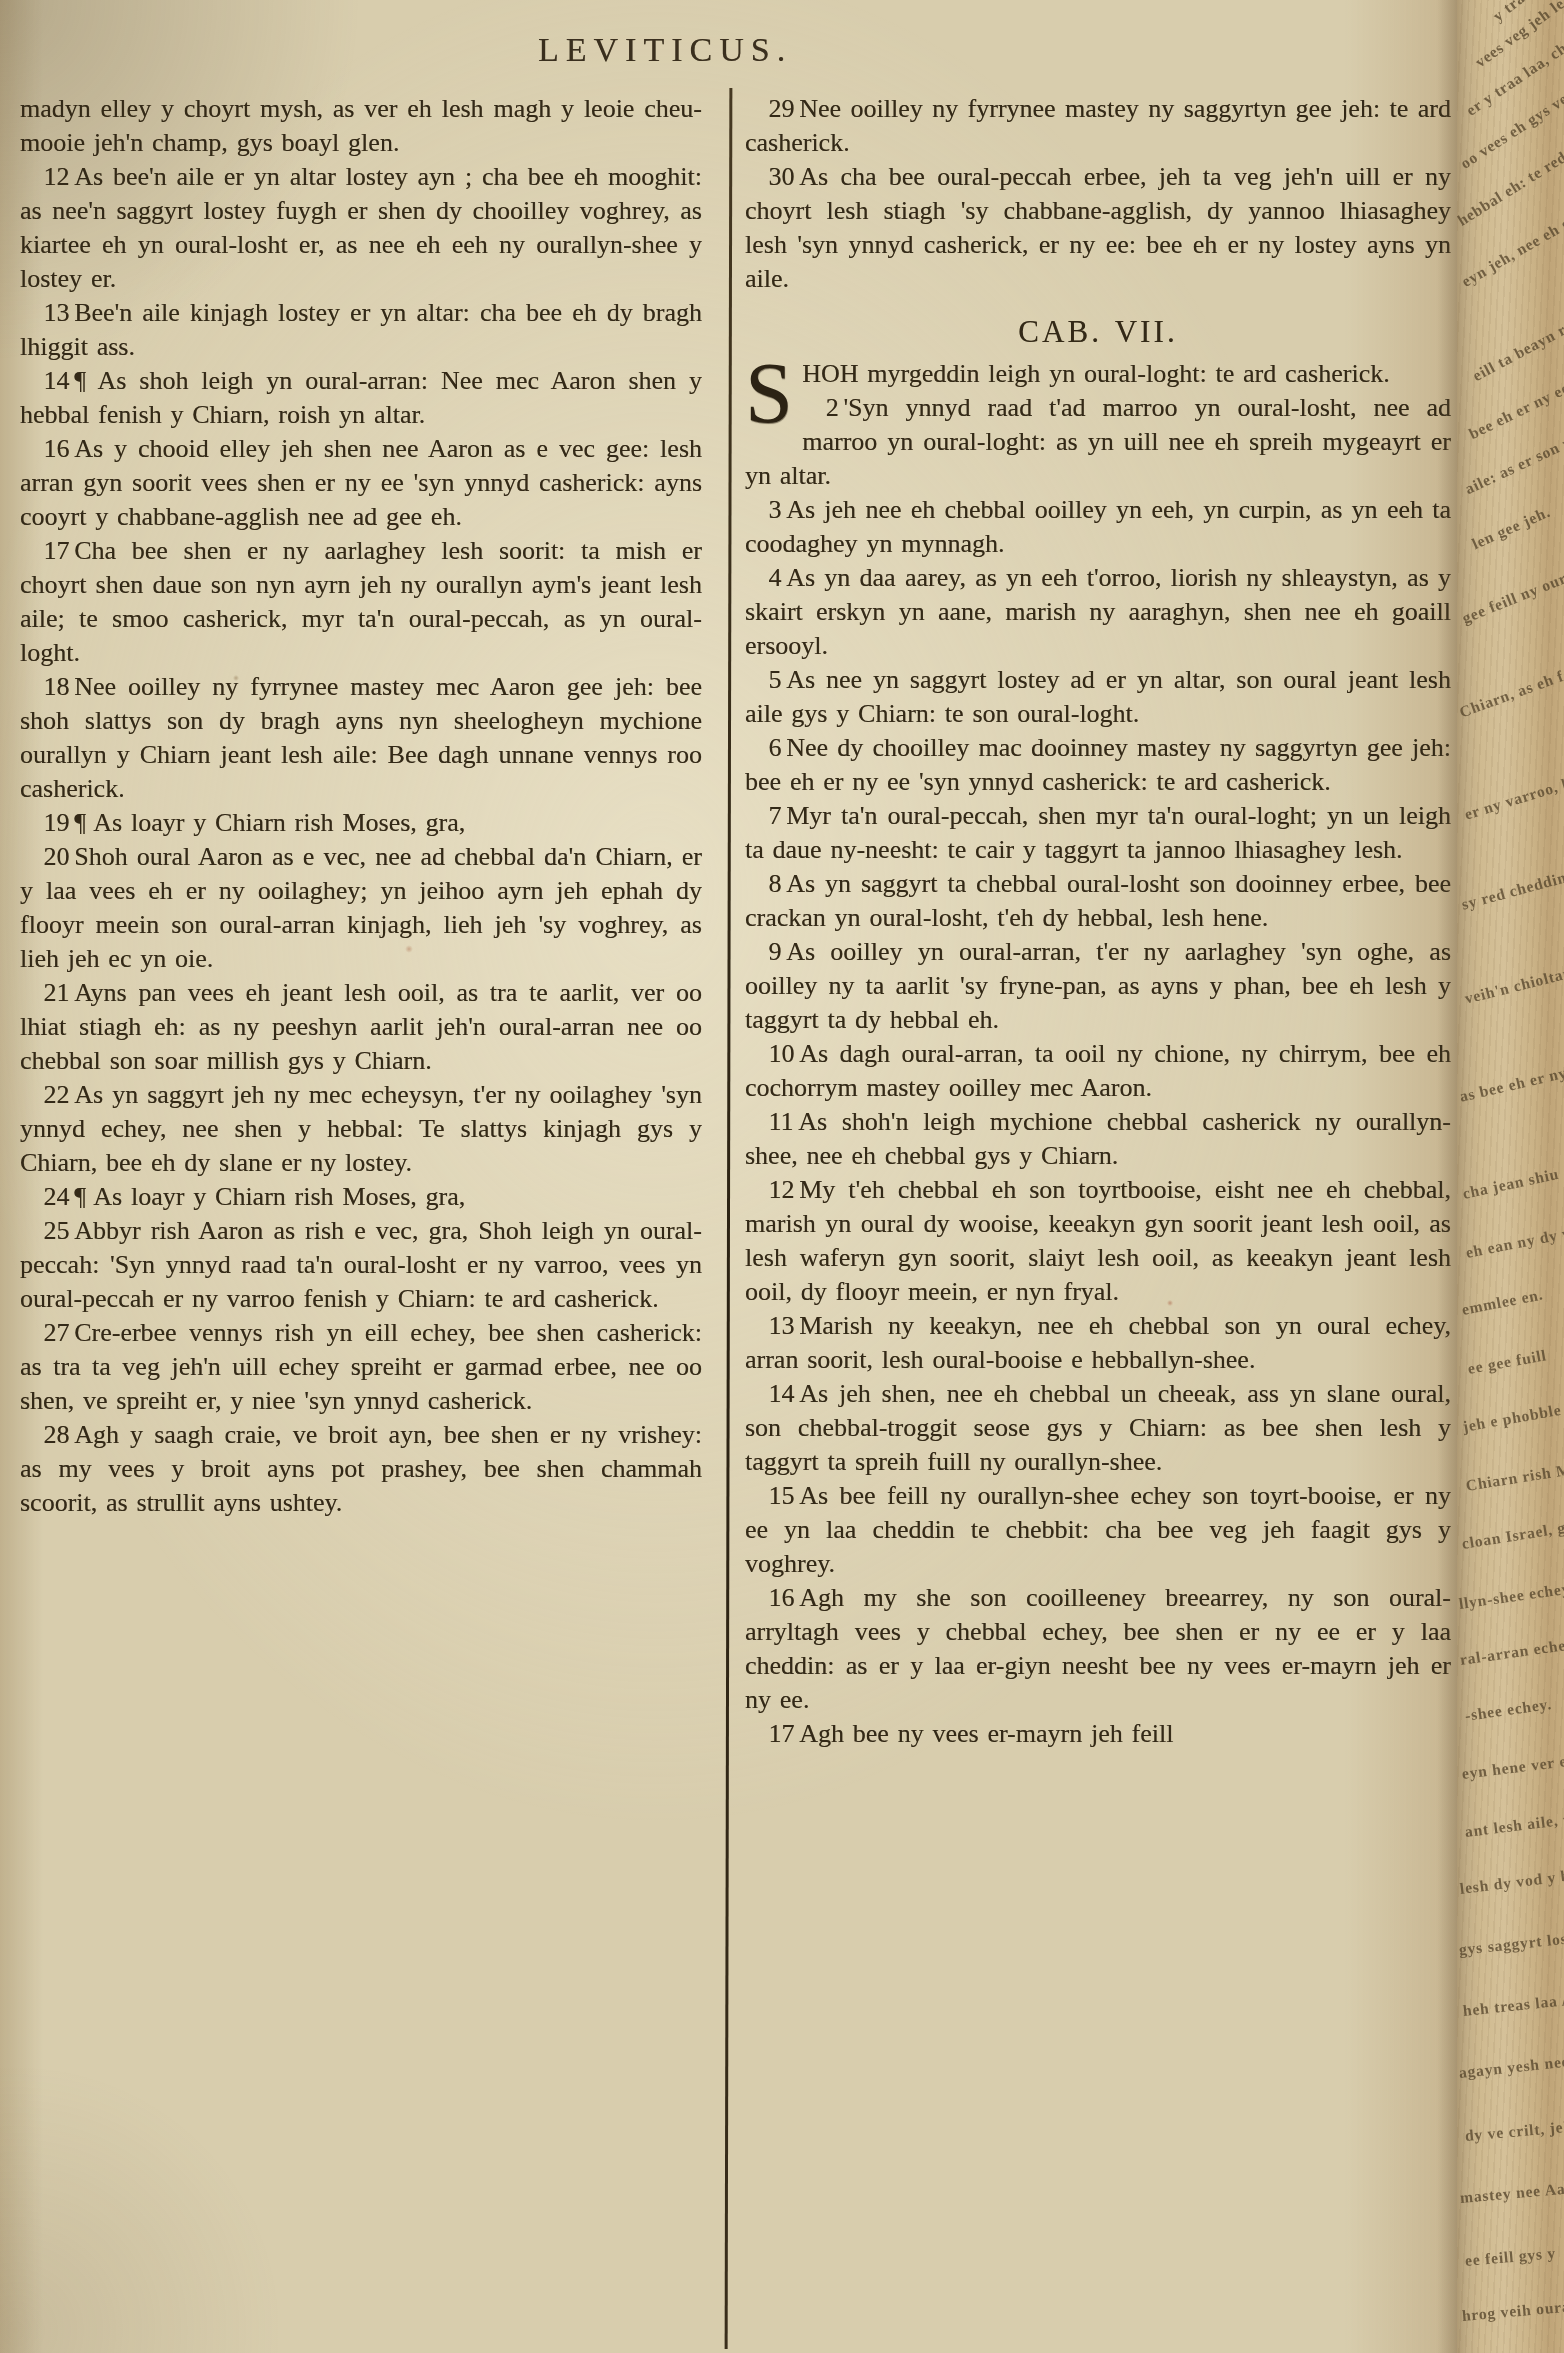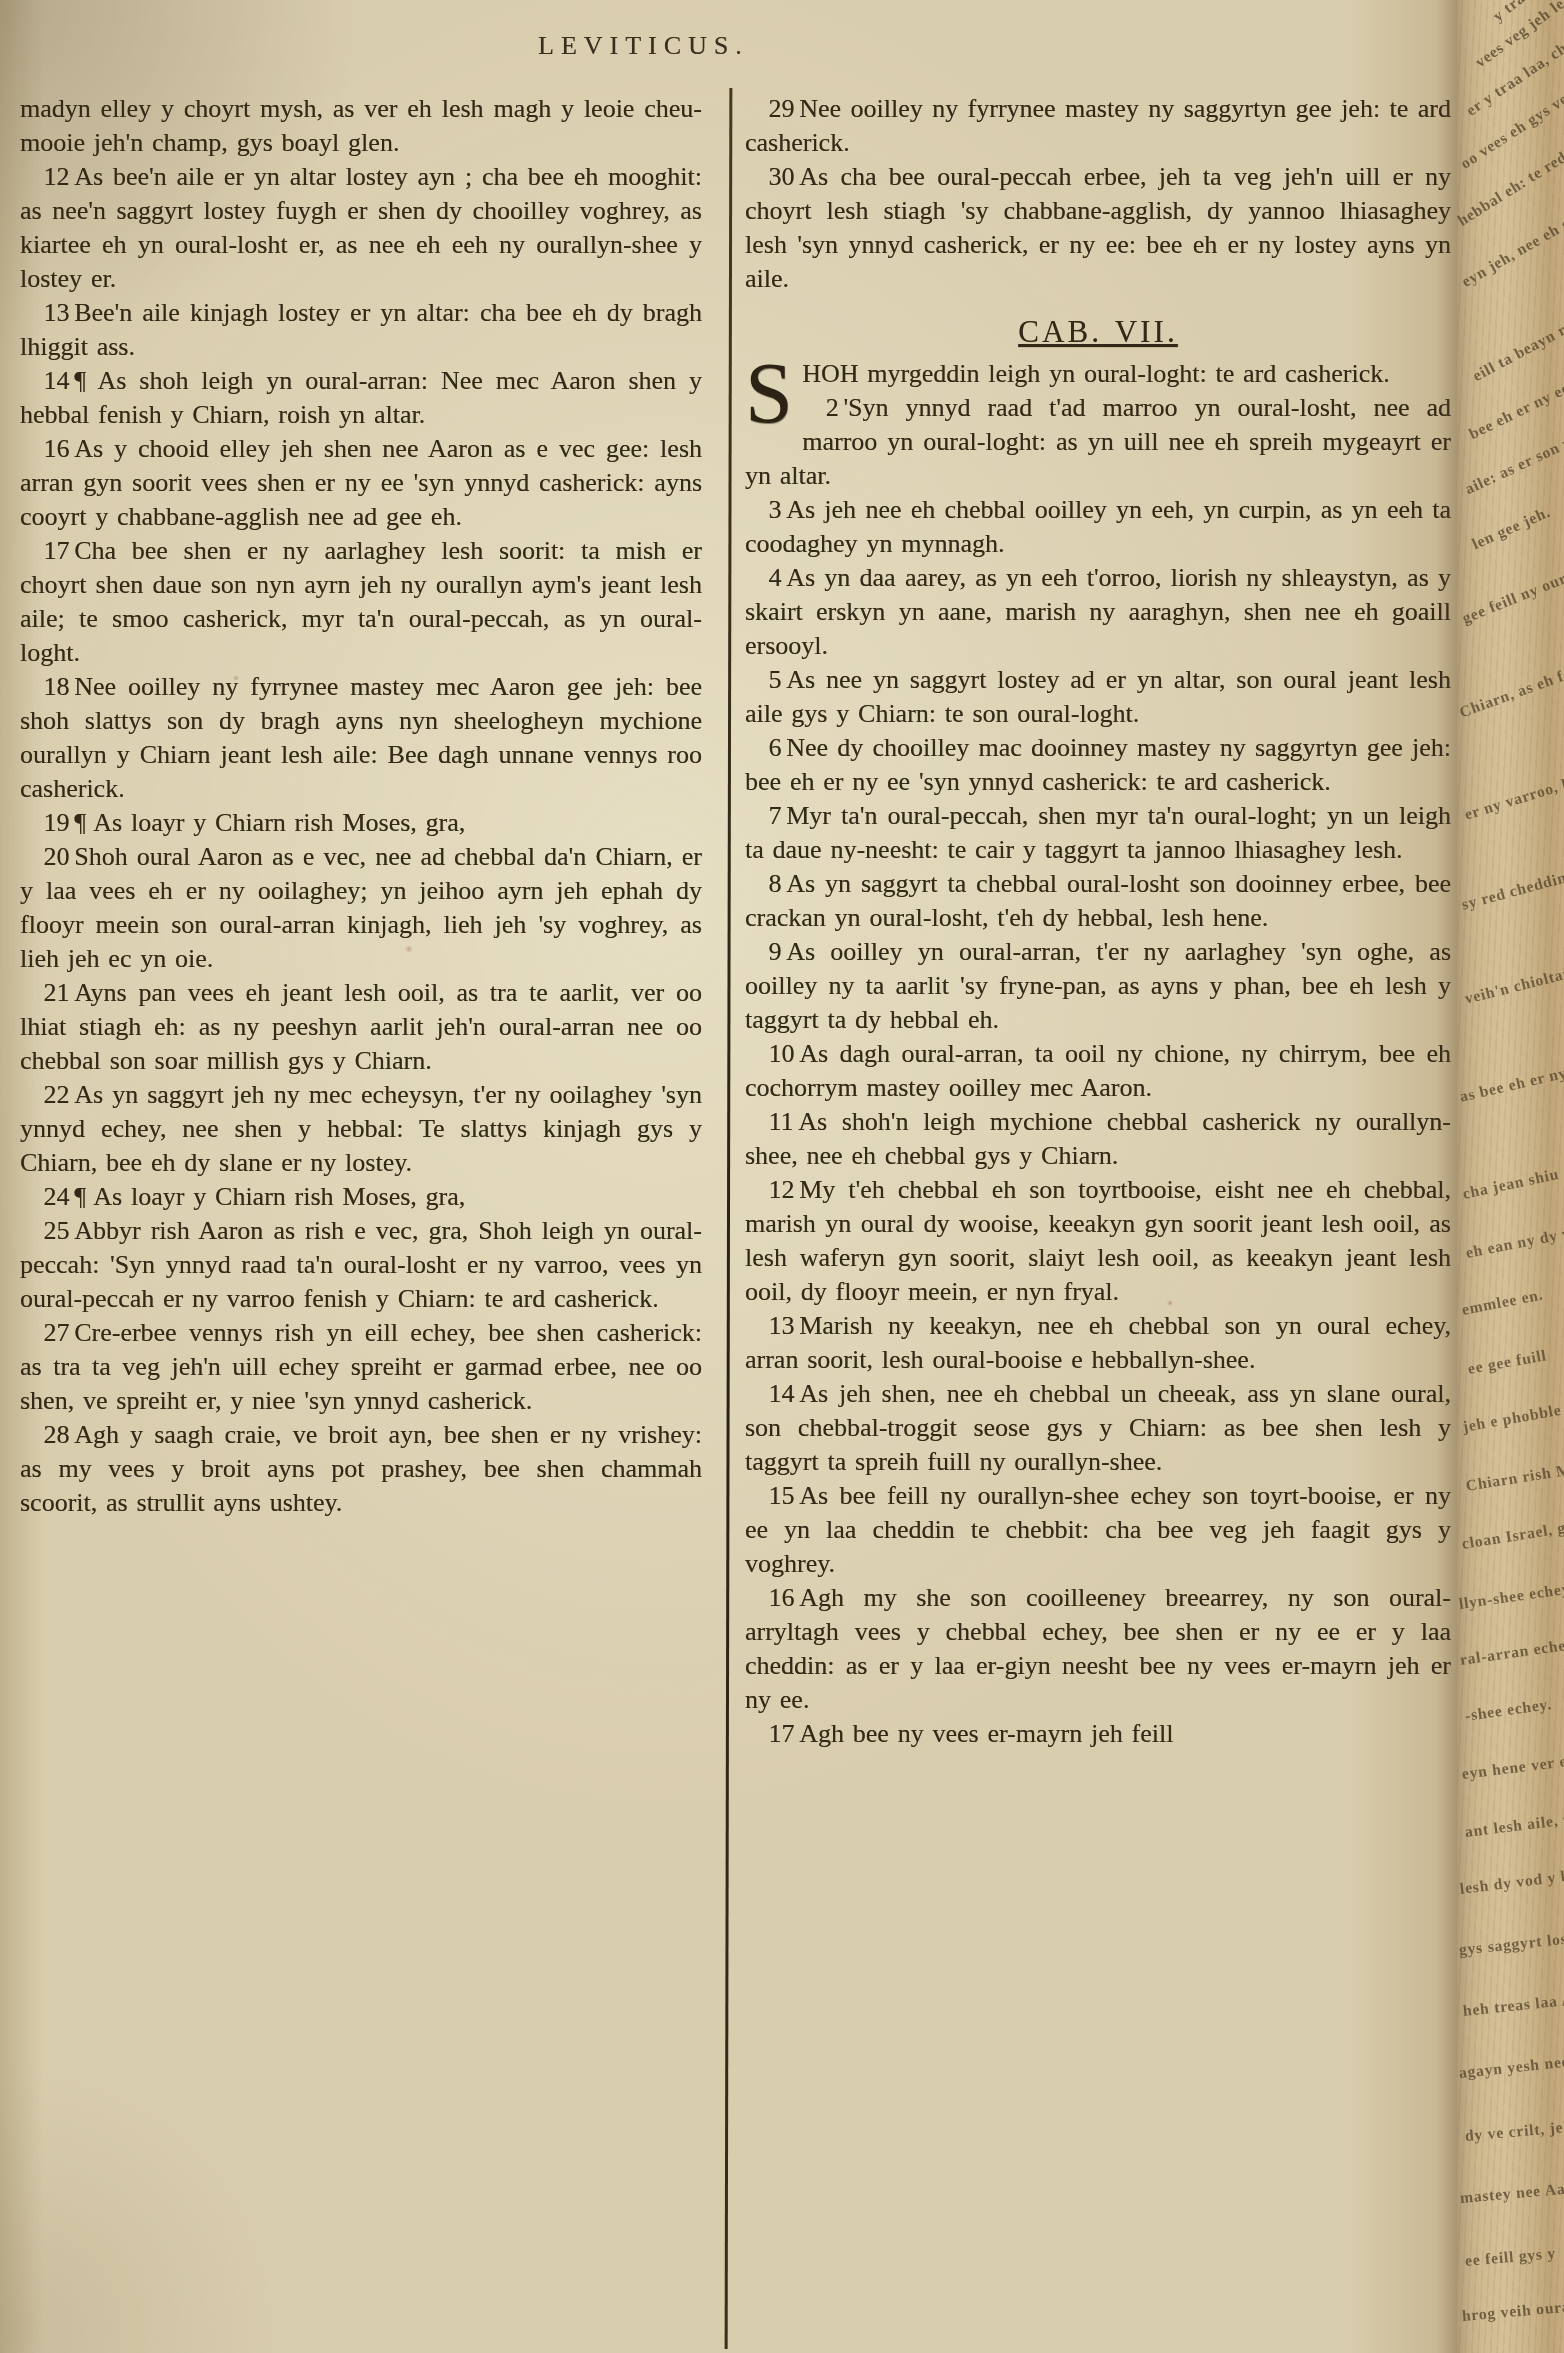--- a/index.html
+++ b/index.html
@@ -13,21 +13,21 @@
       radial-gradient(circle 266px at 1% 99%, rgba(120,100,70,0.16), rgba(120,100,70,0) 100%),
       radial-gradient(circle 3.1px at 409px 949px, rgba(150,70,35,0.55), rgba(150,70,35,0) 3.9px),
       radial-gradient(circle 2.3px at 236px 678px, rgba(120,90,50,0.5), rgba(120,90,50,0) 3.1px),
       radial-gradient(circle 2.3px at 1170px 1303px, rgba(150,60,30,0.45), rgba(150,60,30,0) 3.1px),
       linear-gradient(90deg, #c0b18e 0px, rgba(192,177,142,0) 43px),
       linear-gradient(270deg, #b69c72 0px, rgba(182,156,114,0) 219px);
     color:#332917;
   }
   .page-title{
     position:absolute; top:31px; left:538px;
-    font-size:26px; letter-spacing:7px; color:#3a2f1e;
+    font-size:34px; letter-spacing:7px; color:#3a2f1e;
     text-shadow:0.3px 0.4px 0.6px rgba(58,47,30,0.5);
     white-space:nowrap;
   }
   .col{
     position:absolute; top:92px; height:2254px; overflow:hidden;
     font-size:26px; line-height:34px; word-spacing:2.3px;
     text-align:justify;
     text-shadow:0.2px 0.3px 0.5px rgba(60,45,25,0.5);
   }
   .col-left{left:20px; width:682px;}
@@ -36,21 +36,21 @@
   .verse.noindent{text-indent:0;}
   .vn{padding-right:4.7px;}
   .column-divider{
     position:absolute; left:727px; top:88px; width:3.1px; height:2261px;
     background:linear-gradient(#463922, #2a2112 55%, #3a2e1b);
     transform:rotate(0.12deg);
   }
   .chapter-heading{
     text-align:center; text-indent:0;
     font-size:31px; letter-spacing:3.1px;
-    margin:19px 0 7.8px 0; white-space:nowrap;text-decoration:underline;
+    margin:19px 0 7.8px 0; white-space:nowrap;
   }
   .dropcap-p .dropcap{
     float:left; font-size:86px; line-height:66px; height:69px;
     margin:3.1px 9.4px 0 0; color:#2c2314;
     text-shadow:0.5px 0.6px 0.8px rgba(44,35,20,0.55);
   }
   .fore-edge{
     position:absolute; left:1457px; top:0; width:108px; height:2354px; overflow:hidden;
     background:linear-gradient(90deg,
       rgba(150,127,89,0.50) 0px, rgba(193,170,127,0.30) 11px,

